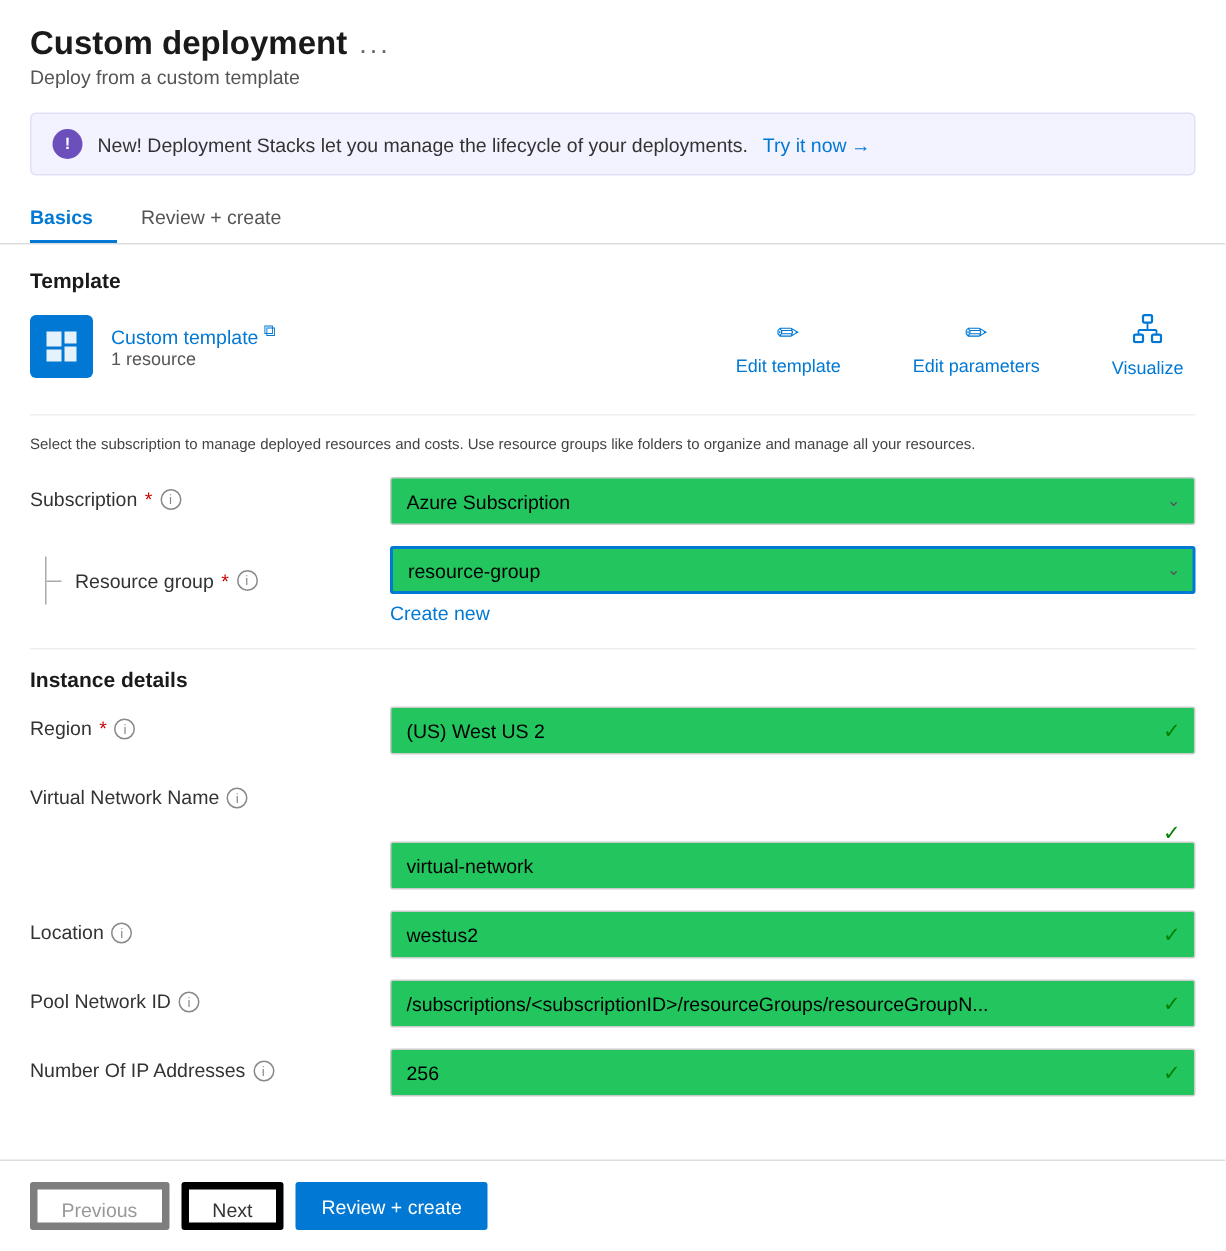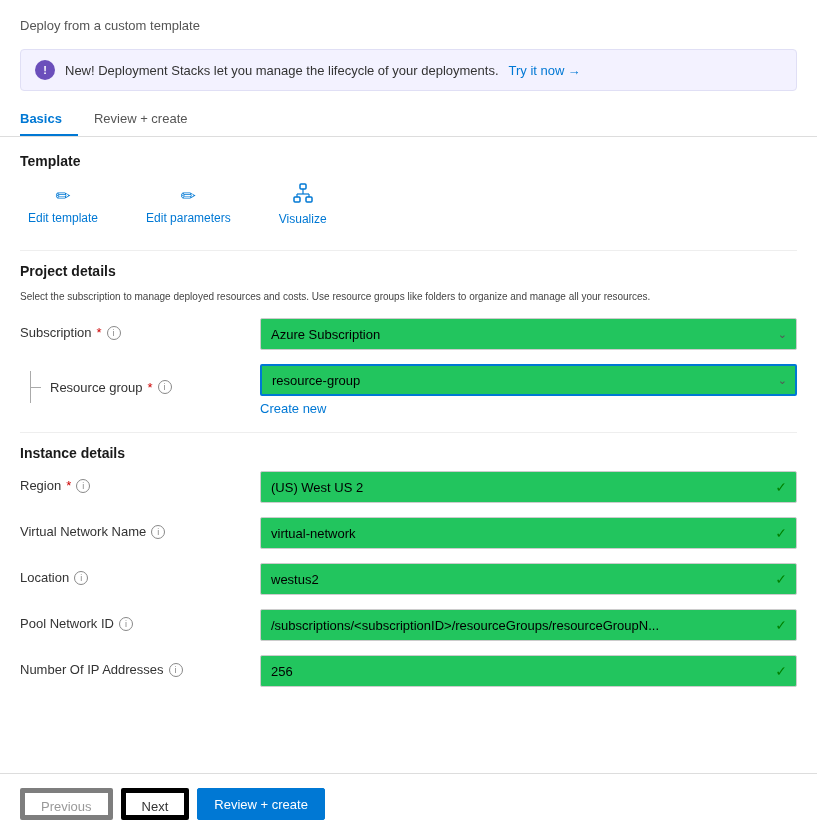--- a/index.html
+++ b/index.html
@@ -296,20 +296,24 @@
       opacity: 0.5;
       cursor: not-allowed;
     }
   </style>
 </head>
 <body>
 
 <div class="page-container">
 
   <div class="header">
+    <div class="header-title">
+      <h1>Custom deployment</h1>
+      <span class="header-dots">...</span>
+    </div>
     <div class="header-subtitle">Deploy from a custom template</div>
   </div>
 
   <div class="notification-bar">
     <div class="notif-icon">
       <span>!</span>
     </div>
     <span>New! Deployment Stacks let you manage the lifecycle of your deployments.</span>
     <a class="notif-link">
       <span>Try it now</span>
@@ -324,20 +328,39 @@
     <div class="tab">
       <span>Review + create</span>
     </div>
   </div>
 
   <div class="content">
 
     <div class="template-section">
       <div class="section-title">Template</div>
       <div class="template-card">
+        <div class="template-info">
+          <div class="template-icon">
+            <svg viewBox="0 0 26 26" fill="white" xmlns="http://www.w3.org/2000/svg">
+              <rect x="3" y="3" width="10" height="10" fill="white" opacity="0.9"></rect>
+              <rect x="3" y="15" width="10" height="8" fill="white" opacity="0.9"></rect>
+              <rect x="15" y="3" width="8" height="8" fill="white" opacity="0.9"></rect>
+              <rect x="15" y="13" width="8" height="10" fill="white" opacity="0.9"></rect>
+            </svg>
+          </div>
+          <div class="template-text">
+            <div>
+              <a href="#">
+                <span>Custom template</span>
+                <span style="font-size:11px; vertical-align:super;">⧉</span>
+              </a>
+            </div>
+            <div class="resource-count">1 resource</div>
+          </div>
+        </div>
         <div class="template-actions">
           <button class="template-action-btn">
             <span class="action-icon">✏</span>
             <span>Edit template</span>
           </button>
           <button class="template-action-btn">
             <span class="action-icon">✏</span>
             <span>Edit parameters</span>
           </button>
           <button class="template-action-btn">
@@ -354,21 +377,20 @@
             </span>
             <span>Visualize</span>
           </button>
         </div>
       </div>
     </div>
 
     <hr class="divider">
 
     <div class="project-details">
-      <div class="section-title">Project details</div>
       <p class="project-desc">Select the subscription to manage deployed resources and costs. Use resource groups like folders to organize and manage all your resources.</p>
 
       <div class="form-row">
         <div class="form-label-col">
           <span>Subscription</span>
           <span class="required">*</span>
           <span class="info-icon">i</span>
         </div>
         <div class="form-control-col">
           <div class="select-wrapper">
@@ -427,21 +449,21 @@
         </div>
       </div>
 
       <div class="form-row">
         <div class="form-label-col">
           <span>Virtual Network Name</span>
           <span class="info-icon">i</span>
         </div>
         <div class="form-control-col">
           <div class="form-field-validated select-wrapper">
-            <select style="padding-right:50px;">
+            <select style="padding-right:50px;margin-top:44px;">
               <option>virtual-network</option>
             </select>
             <span class="checkmark">✓</span>
           </div>
         </div>
       </div>
 
       <div class="form-row">
         <div class="form-label-col">
           <span>Location</span>

